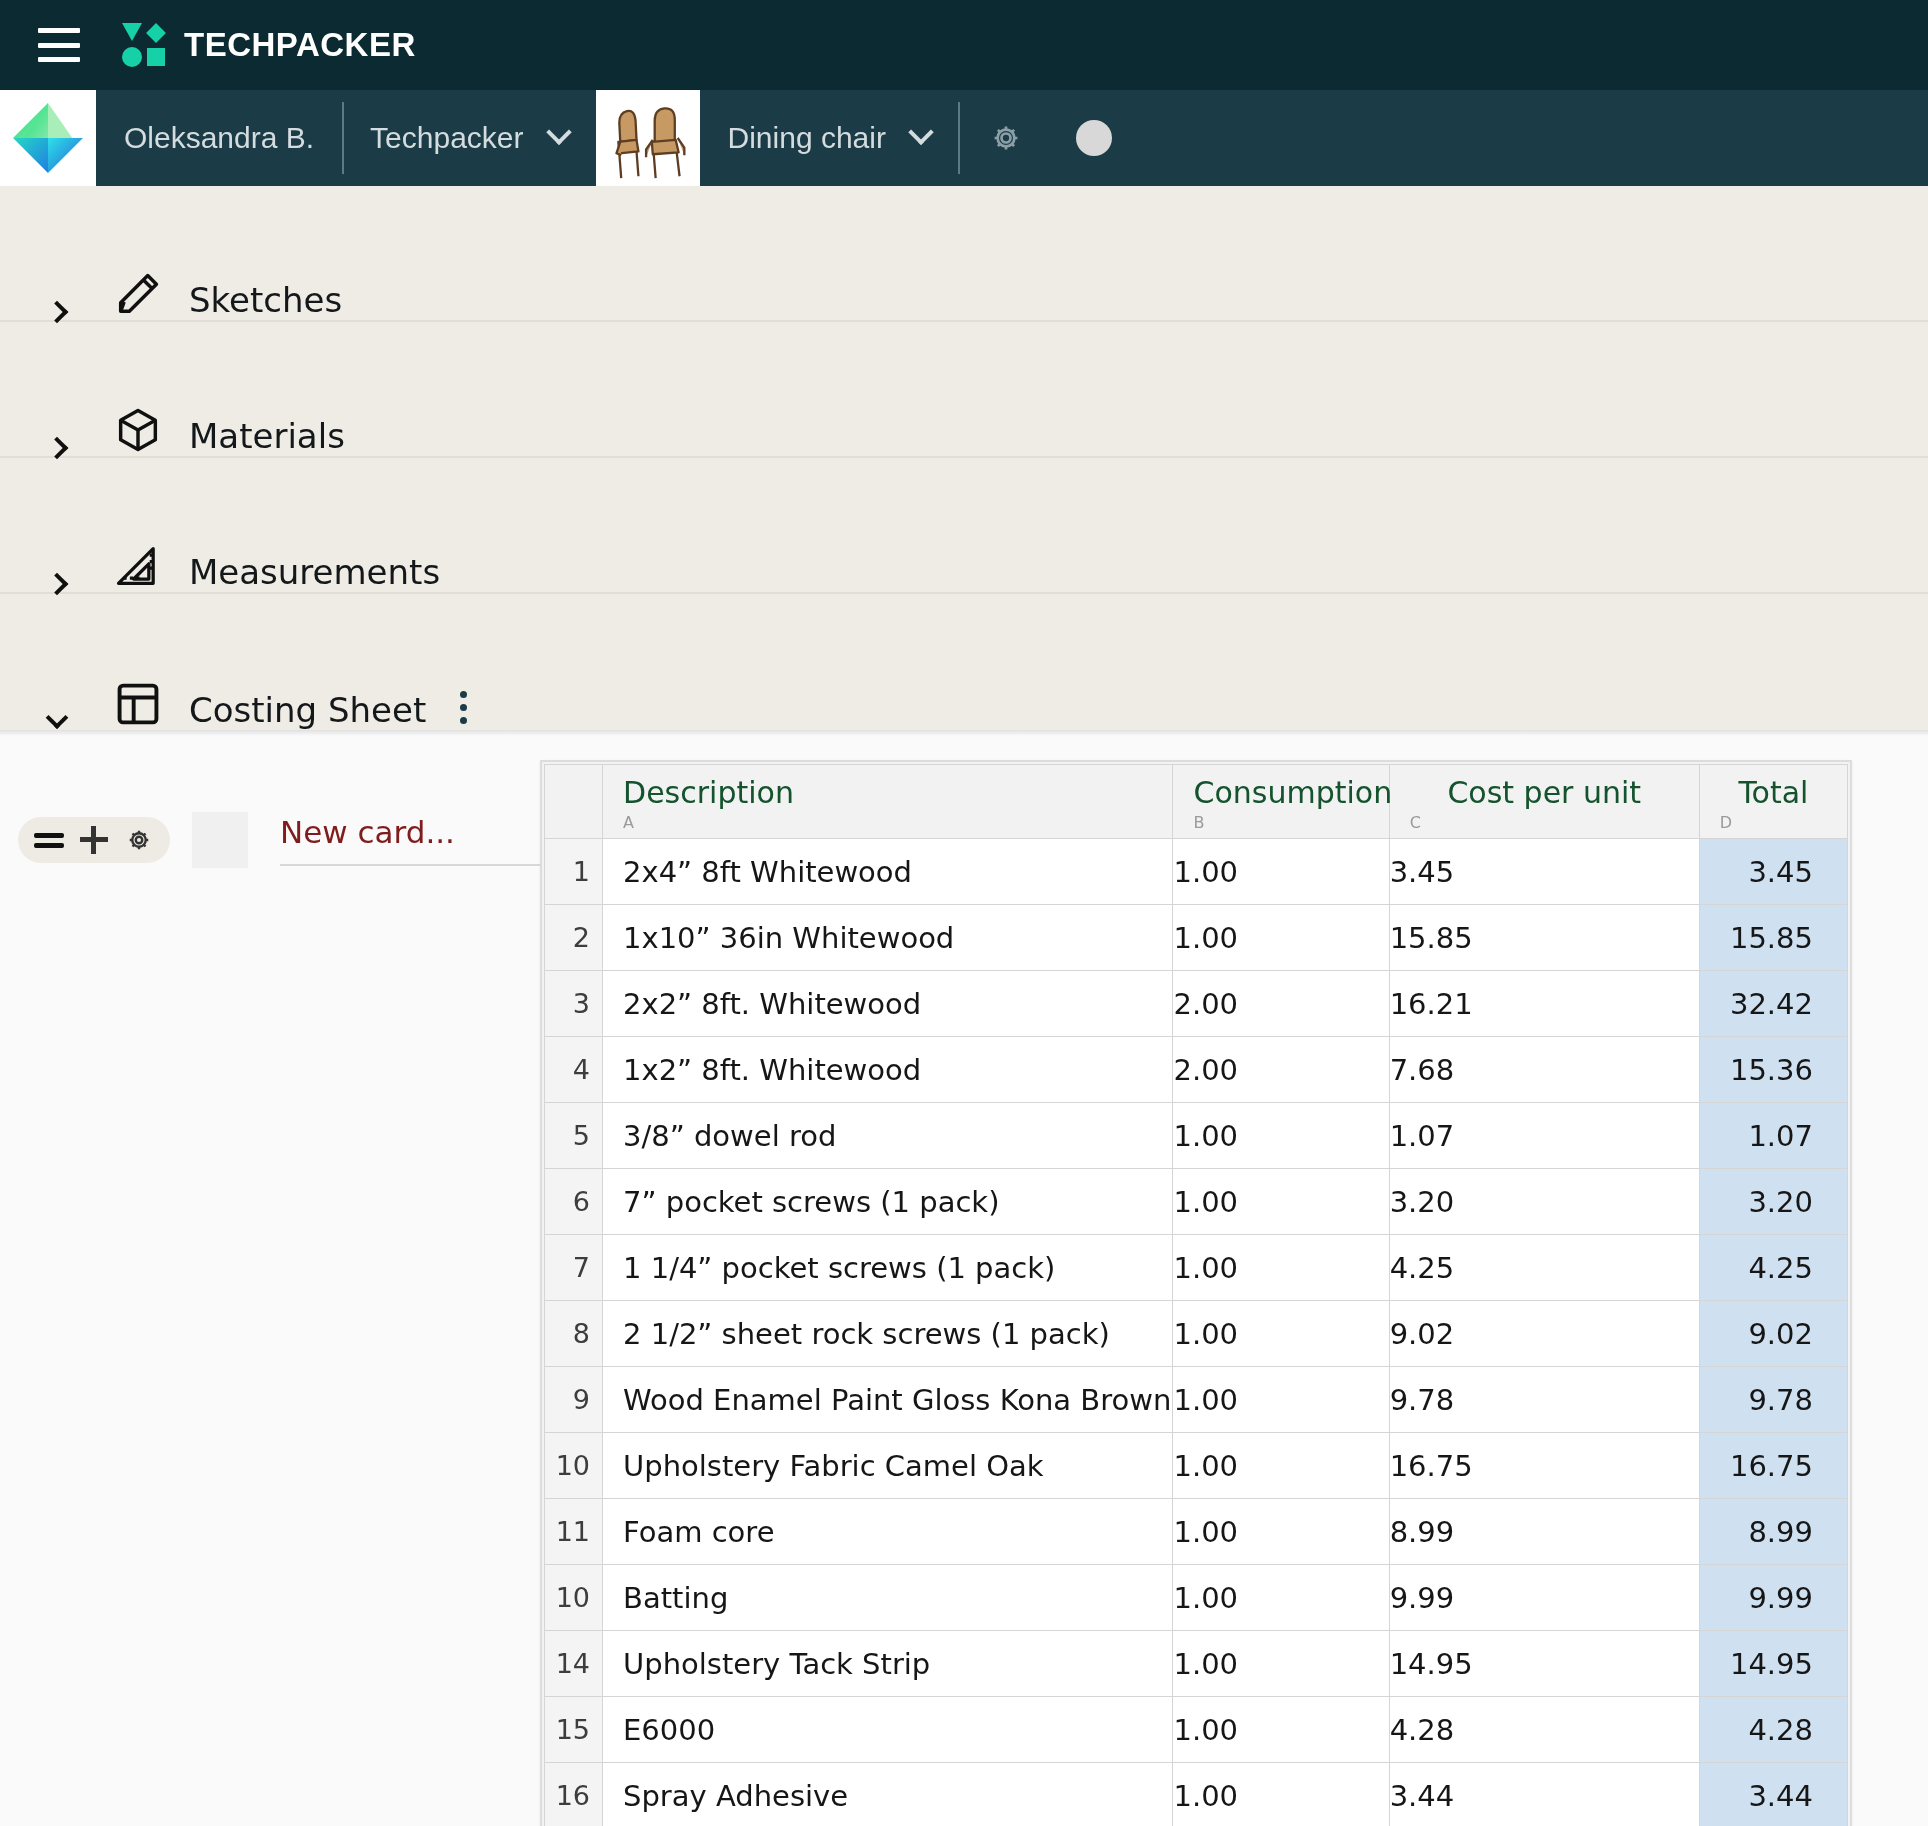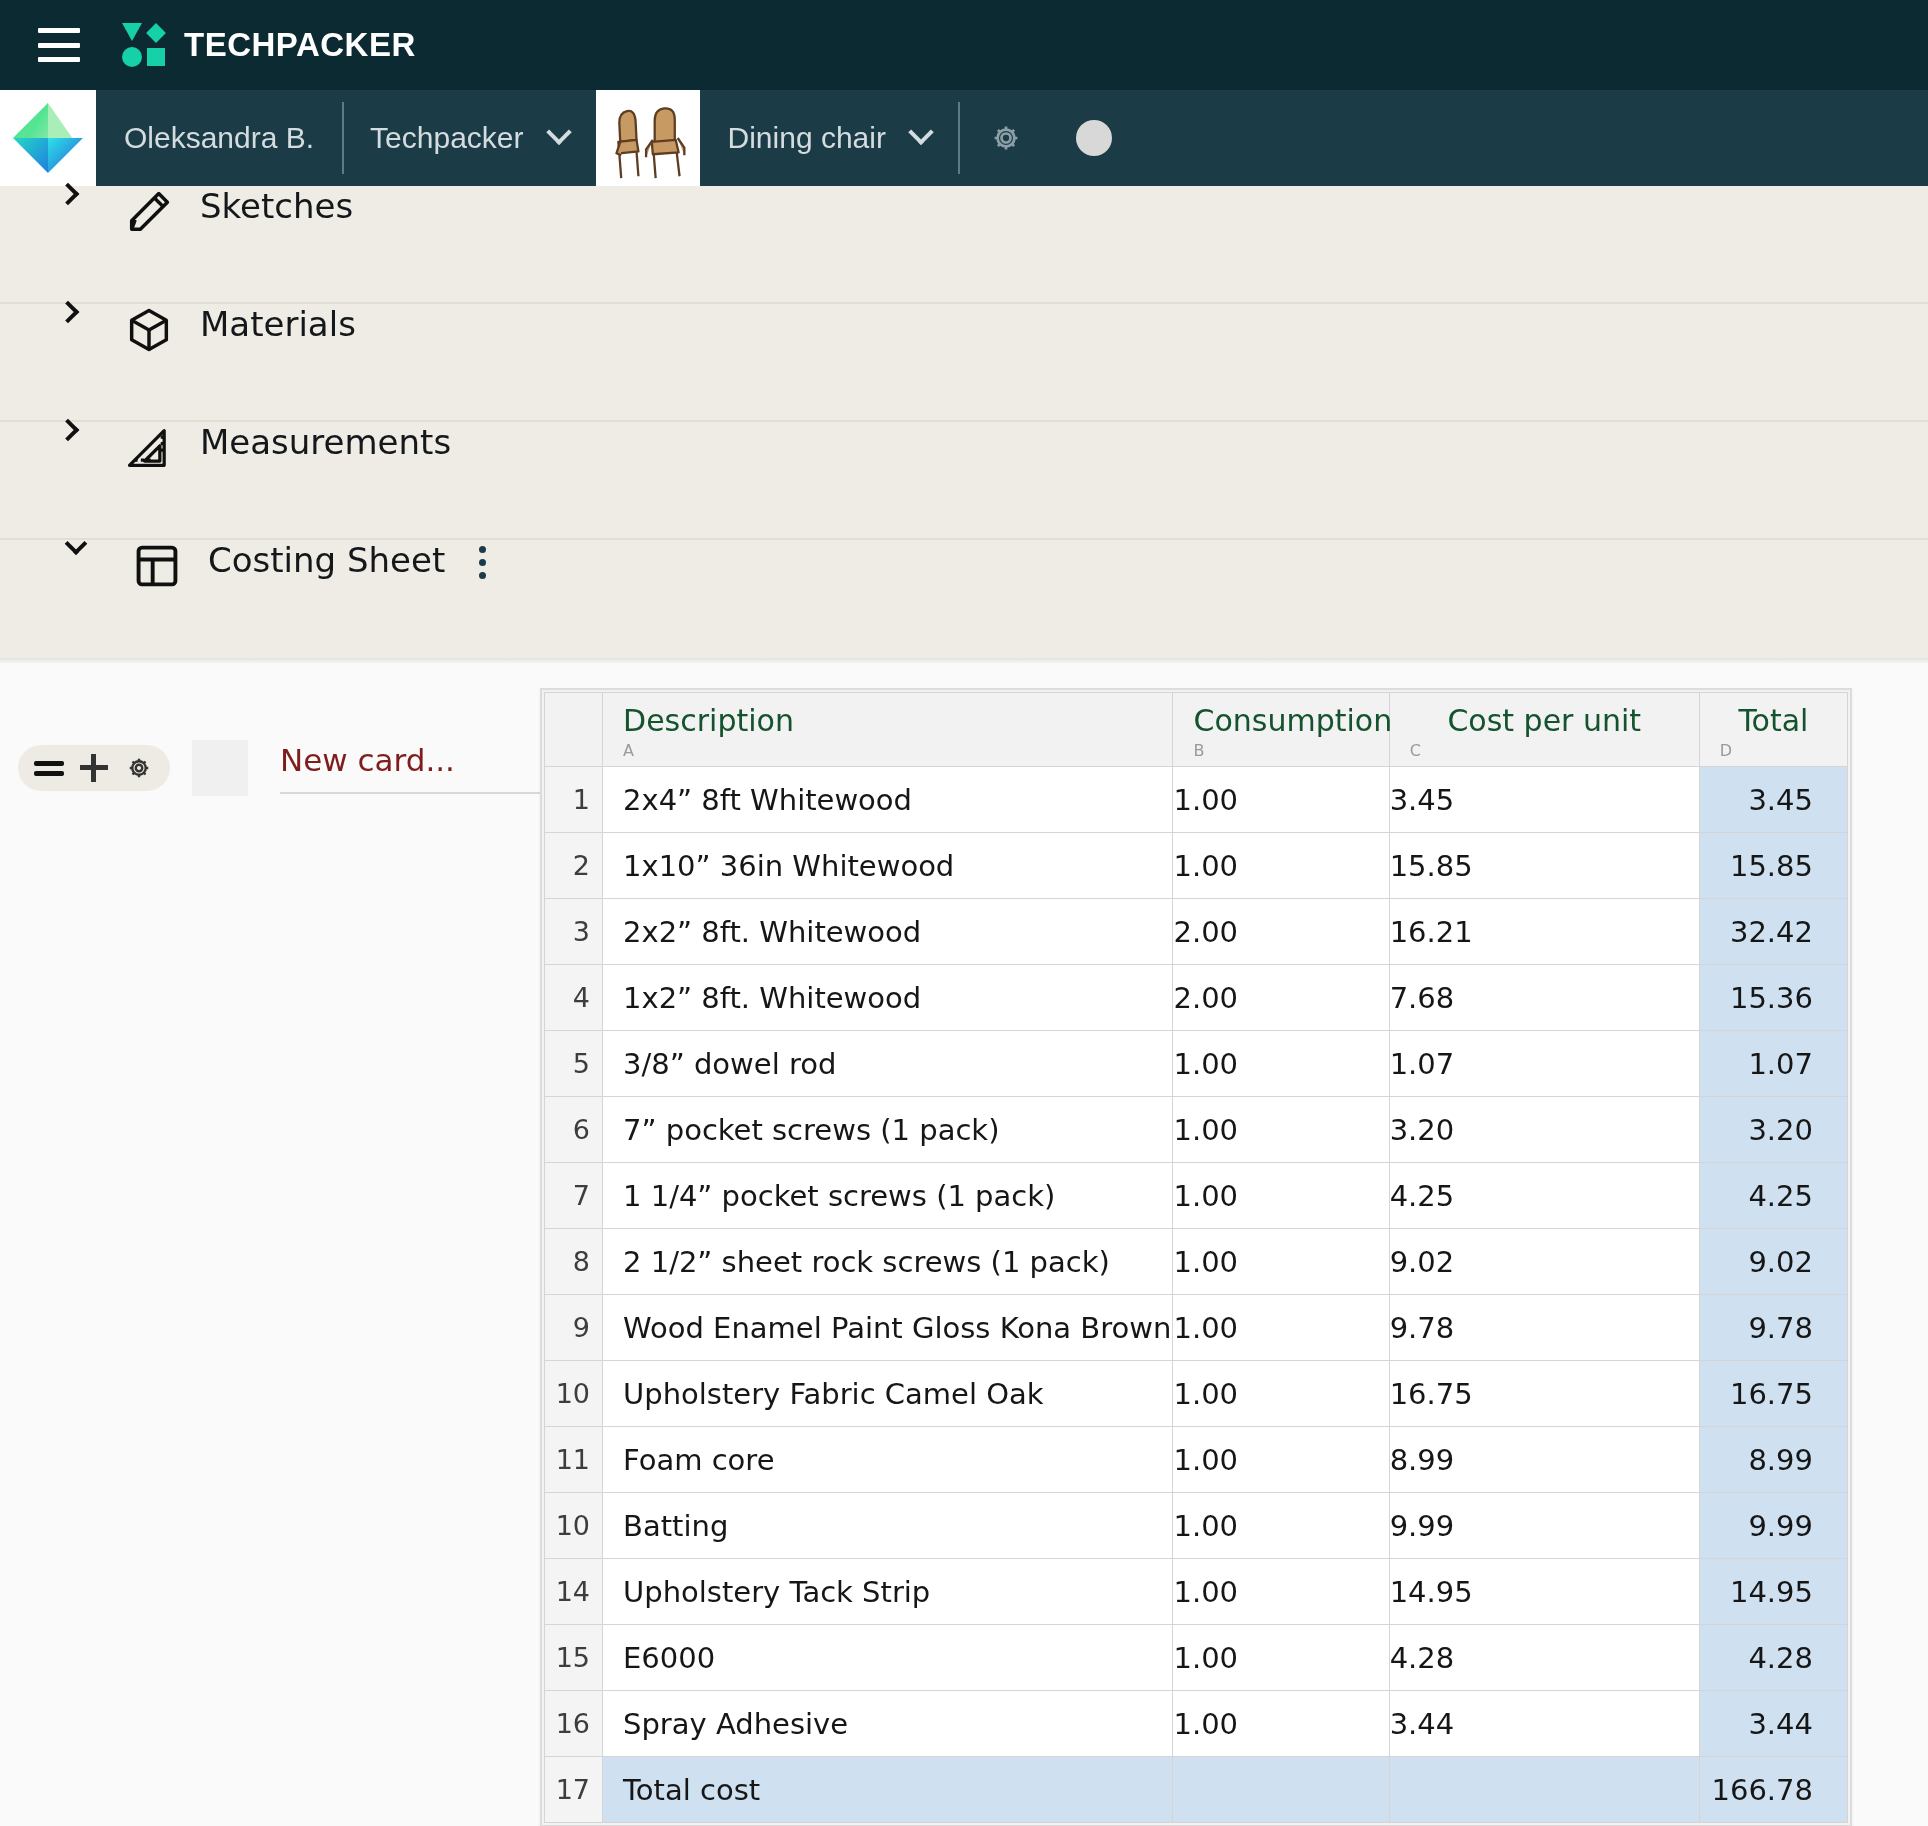--- a/index.html
+++ b/index.html
@@ -110,27 +110,27 @@
     width: 2px; background: #5e7b85;
   }
   .avatar-circle {
     width: 36px; height: 36px; border-radius: 50%;
     background: #d8d8d8; cursor: pointer;
   }
 
   
   .sections { background: #efece5; }
   .section-row {
-    height: 118px;
-    display: flex; align-items: flex-start;
+    height: 136px;
+    display: flex; align-items: flex-end;
     border-bottom: 2px solid #e2ded5;
-    padding-left: 46px;
+    padding-left: 35px;
     cursor: pointer;
   }
-  .section-row:last-child { border-bottom: none; margin-left: 8px; }
+  .section-row:last-child { border-bottom: none; }
   .sec-caret {
     width: 44px; flex: 0 0 44px;
     display: flex; align-items: center; justify-content: center;
   }
   .caret-right {
     width: 16px; height: 16px;
     border-top: 4px solid #101010; border-right: 4px solid #101010;
     transform: rotate(45deg);
   }
   .caret-down {

